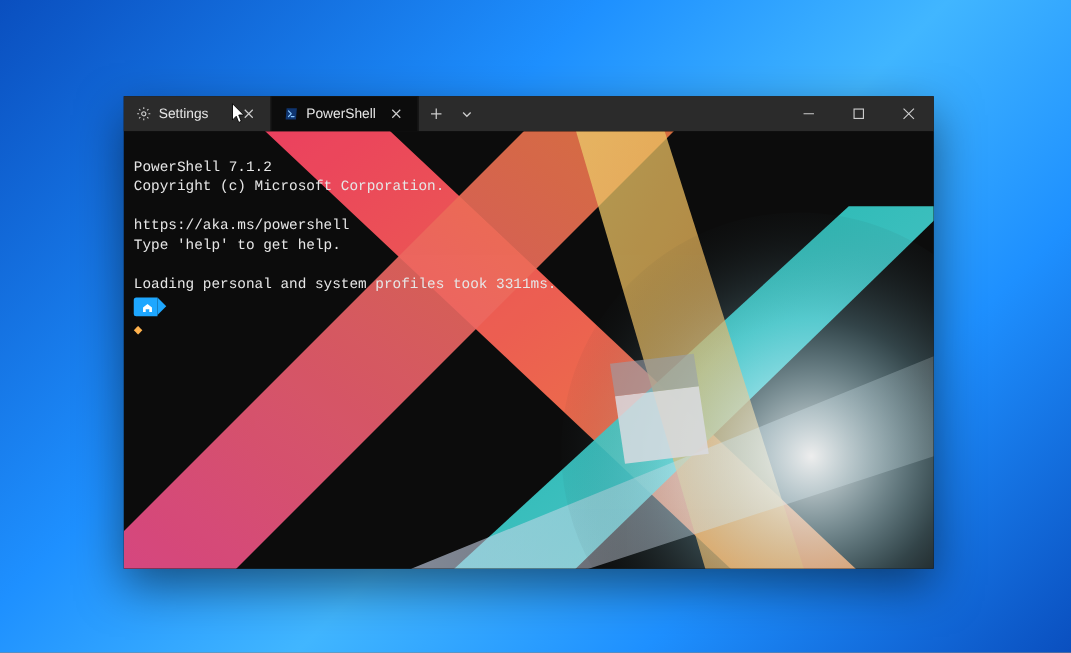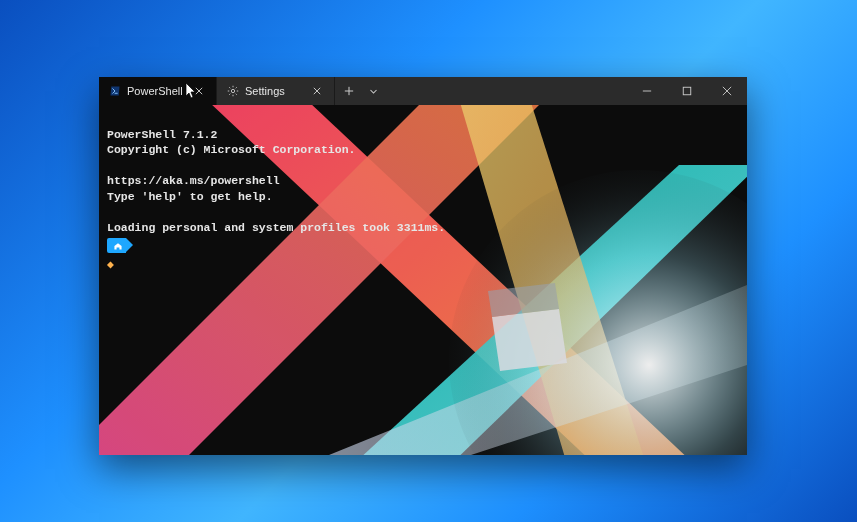--- a/index.html
+++ b/index.html
@@ -54,21 +54,21 @@
     width: 40px; display: flex; align-items: center; justify-content: center;
     color: #ccc; cursor: pointer;
   }
   .terminal {
     flex: 1; position: relative; overflow: hidden;
     font-family: Consolas, "Courier New", monospace;
     font-size: 11.5px; line-height: 1.35;
     color: #e6e6e6;
   }
   .bg-art { position: absolute; inset: 0; pointer-events: none; }
-  .term-text { position: absolute; left: 8px; top: 6px; right: 8px; white-space: pre; font-weight: bold; }
+  .term-text { position: absolute; left: 8px; top: 6px; right: 8px; white-space: pre; }
   .prompt-row { display: flex; align-items: center; margin-top: 3px; }
   .prompt-badge {
     display: inline-flex; align-items: center;
     background: #1ea7ff;
     color: #fff;
     height: 15px;
     padding: 0 3px 0 6px;
     position: relative;
     border-radius: 2px 0 0 2px;
     font-size: 10px;
@@ -92,43 +92,43 @@
     pointer-events: none;
     z-index: 50;
   }
 </style>
 </head>
 <body>
 
 <div class="window">
   <div class="titlebar">
 
+    <div class="tab">
+      <span class="icon">
+        <svg viewBox="0 0 16 16" width="12" height="12">
+            <circle cx="8" cy="8" r="2.2" fill="none" stroke="#ccc" stroke-width="1.2"></circle>
+            <path d="M8 1v2M8 13v2M1 8h2M13 8h2M3 3l1.4 1.4M11.6 11.6L13 13M13 3l-1.4 1.4M4.4 11.6L3 13" stroke="#ccc" stroke-width="1.2"></path>
+          </svg>
+      </span>
+      <span class="label">Settings</span>
+      <span class="tab-close">
+        <svg viewBox="0 0 10 10" width="8" height="8">
+            <path d="M1 1l8 8M9 1l-8 8" stroke="#ccc" stroke-width="1.2"></path>
+          </svg>
+      </span>
+    </div>
+
     <div class="tab active">
       <span class="icon">
         <svg viewBox="0 0 16 16" width="12" height="12">
             <path d="M3 2h11l-1 12H2L3 2z" fill="#0f3570"></path>
             <path d="M5 5l3 3-3 3M8 11h3" stroke="#8cc8ff" stroke-width="1.2" fill="none" stroke-linecap="round" stroke-linejoin="round"></path>
           </svg>
       </span>
       <span class="label">PowerShell</span>
-      <span class="tab-close">
-        <svg viewBox="0 0 10 10" width="8" height="8">
-            <path d="M1 1l8 8M9 1l-8 8" stroke="#ccc" stroke-width="1.2"></path>
-          </svg>
-      </span>
-    </div>
-
-    <div class="tab">
-      <span class="icon">
-        <svg viewBox="0 0 16 16" width="12" height="12">
-            <circle cx="8" cy="8" r="2.2" fill="none" stroke="#ccc" stroke-width="1.2"></circle>
-            <path d="M8 1v2M8 13v2M1 8h2M13 8h2M3 3l1.4 1.4M11.6 11.6L13 13M13 3l-1.4 1.4M4.4 11.6L3 13" stroke="#ccc" stroke-width="1.2"></path>
-          </svg>
-      </span>
-      <span class="label">Settings</span>
       <span class="tab-close">
         <svg viewBox="0 0 10 10" width="8" height="8">
             <path d="M1 1l8 8M9 1l-8 8" stroke="#ccc" stroke-width="1.2"></path>
           </svg>
       </span>
     </div>
 
     <div class="newtab">
       <svg viewBox="0 0 12 12" width="10" height="10">
           <path d="M6 1v10M1 6h10" stroke="#ccc" stroke-width="1.2"></path>

